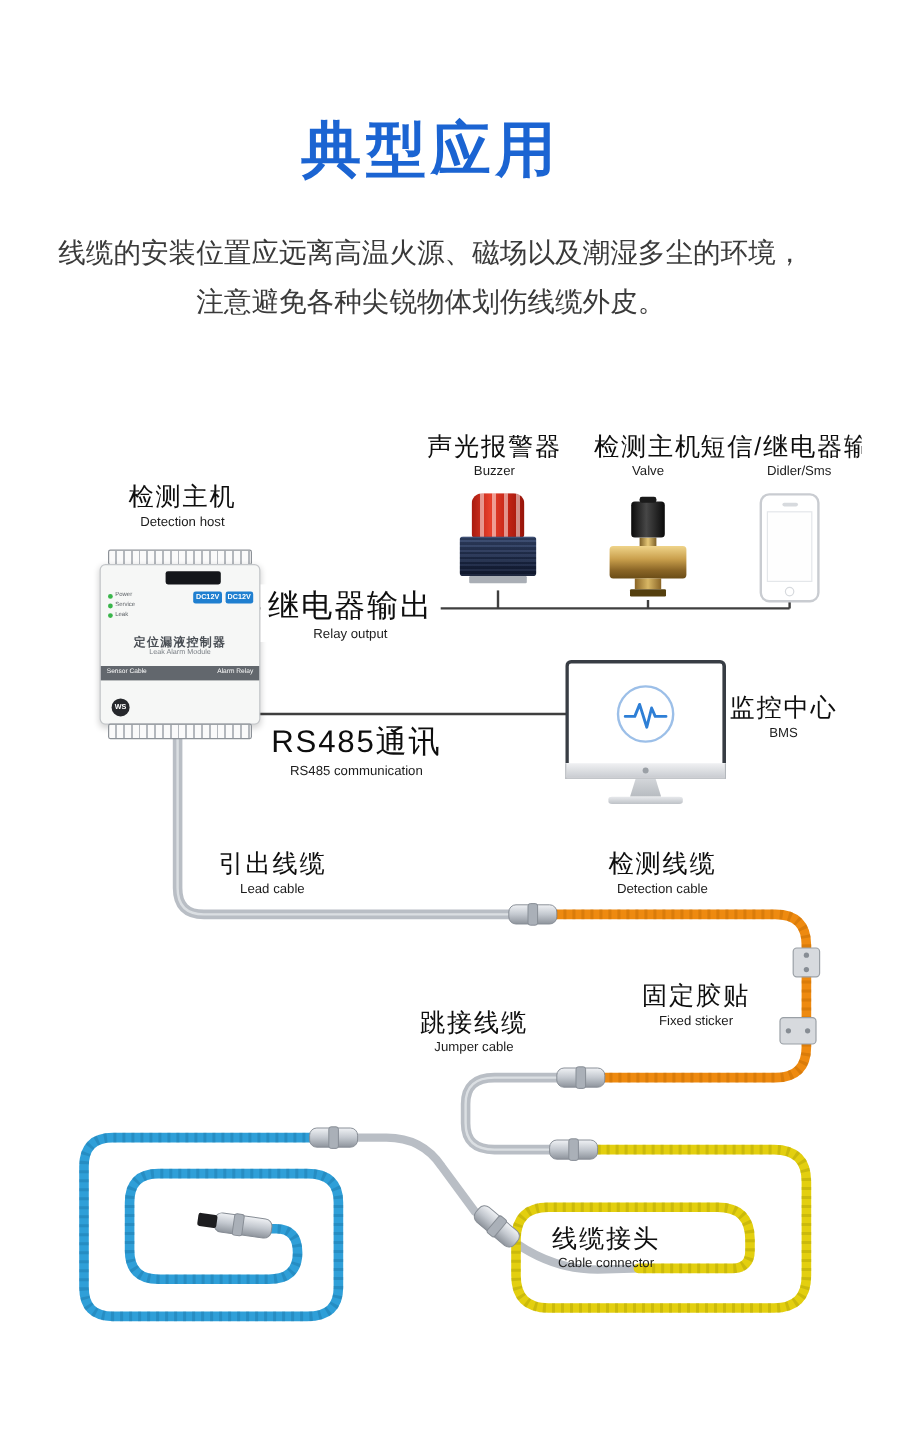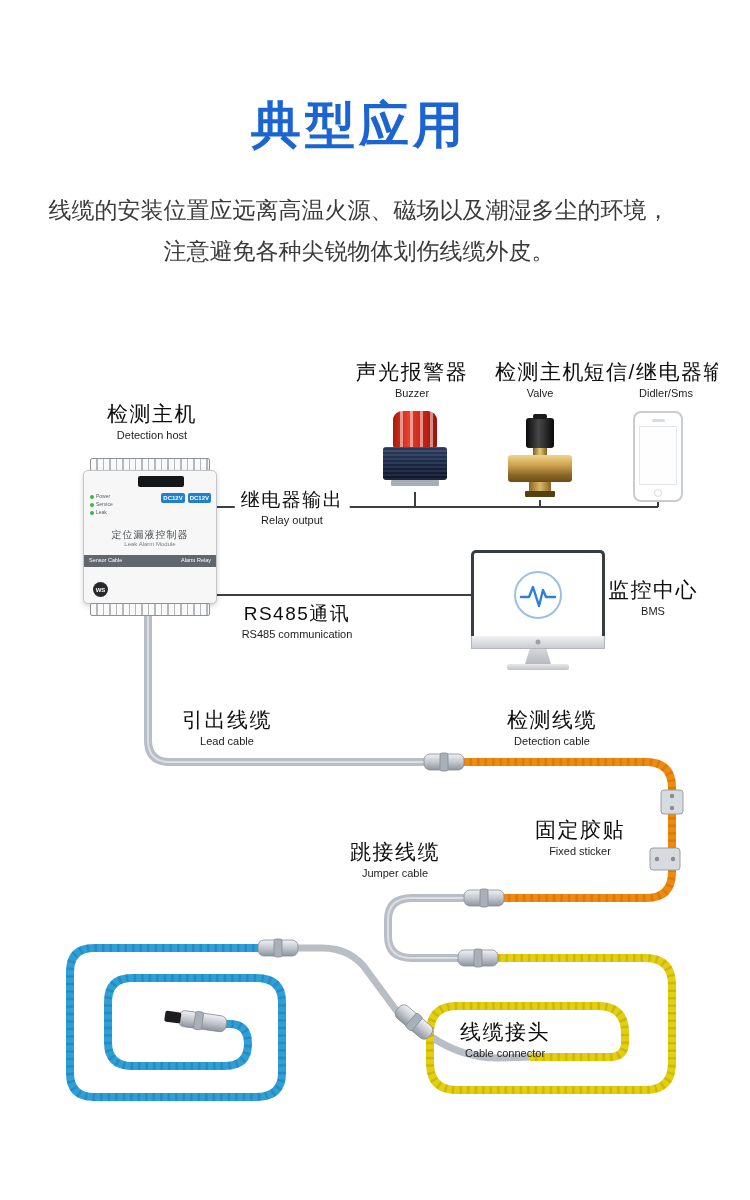--- a/index.html
+++ b/index.html
@@ -11,38 +11,38 @@
          font-size:50px;font-weight:800;color:#1b64d2;letter-spacing:4px;z-index:3}
   .desc{position:absolute;top:190px;left:0;width:100%;text-align:center;
         font-size:23px;line-height:41px;color:#3a3a3a;z-index:3}
 
   .wires{position:absolute;left:0;top:0;z-index:1}
   .dev{position:absolute;z-index:2}
 
   .lbl{position:absolute;z-index:3;transform:translateX(-50%);text-align:center;white-space:nowrap}
   .lbl .zh{font-size:21px;font-weight:400;color:#0e0e0e;letter-spacing:1.5px}
   .lbl .en{font-size:11px;font-weight:400;color:#1c1c1c;margin-top:1px}
-  .lbl.sm .zh{font-size:19px}
+  .lbl.sm .zh{font-size:26px}
   .lbl.bgw{background:#fff;padding:0 6px}
 
   
   .module{left:83px;top:458px;width:134px;height:158px}
   .m-terms{position:absolute;left:7px;right:7px;height:13px;border:1px solid #8d9298;border-radius:2px;
            background:repeating-linear-gradient(90deg,#fafafa 0 5px,#b4b8bd 5px 6.5px)}
   .m-terms.top{top:0}.m-terms.bot{bottom:0}
   .m-body{position:absolute;top:12px;bottom:12px;left:0;right:0;background:#f6f7f6;
           border:1px solid #c3c6c9;border-radius:5px;box-shadow:0 2px 5px rgba(0,0,0,.18)}
   .m-lcd{position:absolute;top:5px;right:32px;width:46px;height:11px;background:#14161a;border-radius:2px}
   .m-badges{position:absolute;top:22px;right:5px;display:flex;gap:3px}
   .m-badges span{font-size:6px;font-weight:700;color:#fff;background:#1f7fd0;padding:2px 2px;border-radius:2px;line-height:1}
   .m-leds{position:absolute;top:23px;left:6px}
   .m-led{display:flex;align-items:center;gap:2px;margin-bottom:3px}
   .m-led i{width:4px;height:4px;border-radius:50%;background:#39b54a}
   .m-led span{font-size:5px;color:#5a5f64;line-height:1}
-  .m-zh{position:absolute;top:57px;left:0;width:100%;text-align:center;font-size:10px;font-weight:400;color:#4a4f55;letter-spacing:1px}
+  .m-zh{position:absolute;top:57px;left:0;width:100%;text-align:center;font-size:10px;font-weight:700;color:#4a4f55;letter-spacing:1px}
   .m-en{position:absolute;top:70px;left:0;width:100%;text-align:center;font-size:6px;color:#7a7f85}
   .m-strip{position:absolute;top:84px;left:0;width:100%;height:12px;background:#62676d;
            display:flex;justify-content:space-between;align-items:center;padding:0 5px}
   .m-strip span{font-size:5.5px;color:#fff;line-height:1}
   .m-logo{position:absolute;bottom:6px;left:9px;width:15px;height:15px;border-radius:50%;background:#26282c;
           color:#fff;font-size:6px;font-weight:700;display:flex;align-items:center;justify-content:center}
 
   
   .buzzer{left:382px;top:411px;width:66px;height:84px}
   .bz-dome{width:44px;height:37px;margin:0 auto;border-radius:9px 9px 3px 3px;

